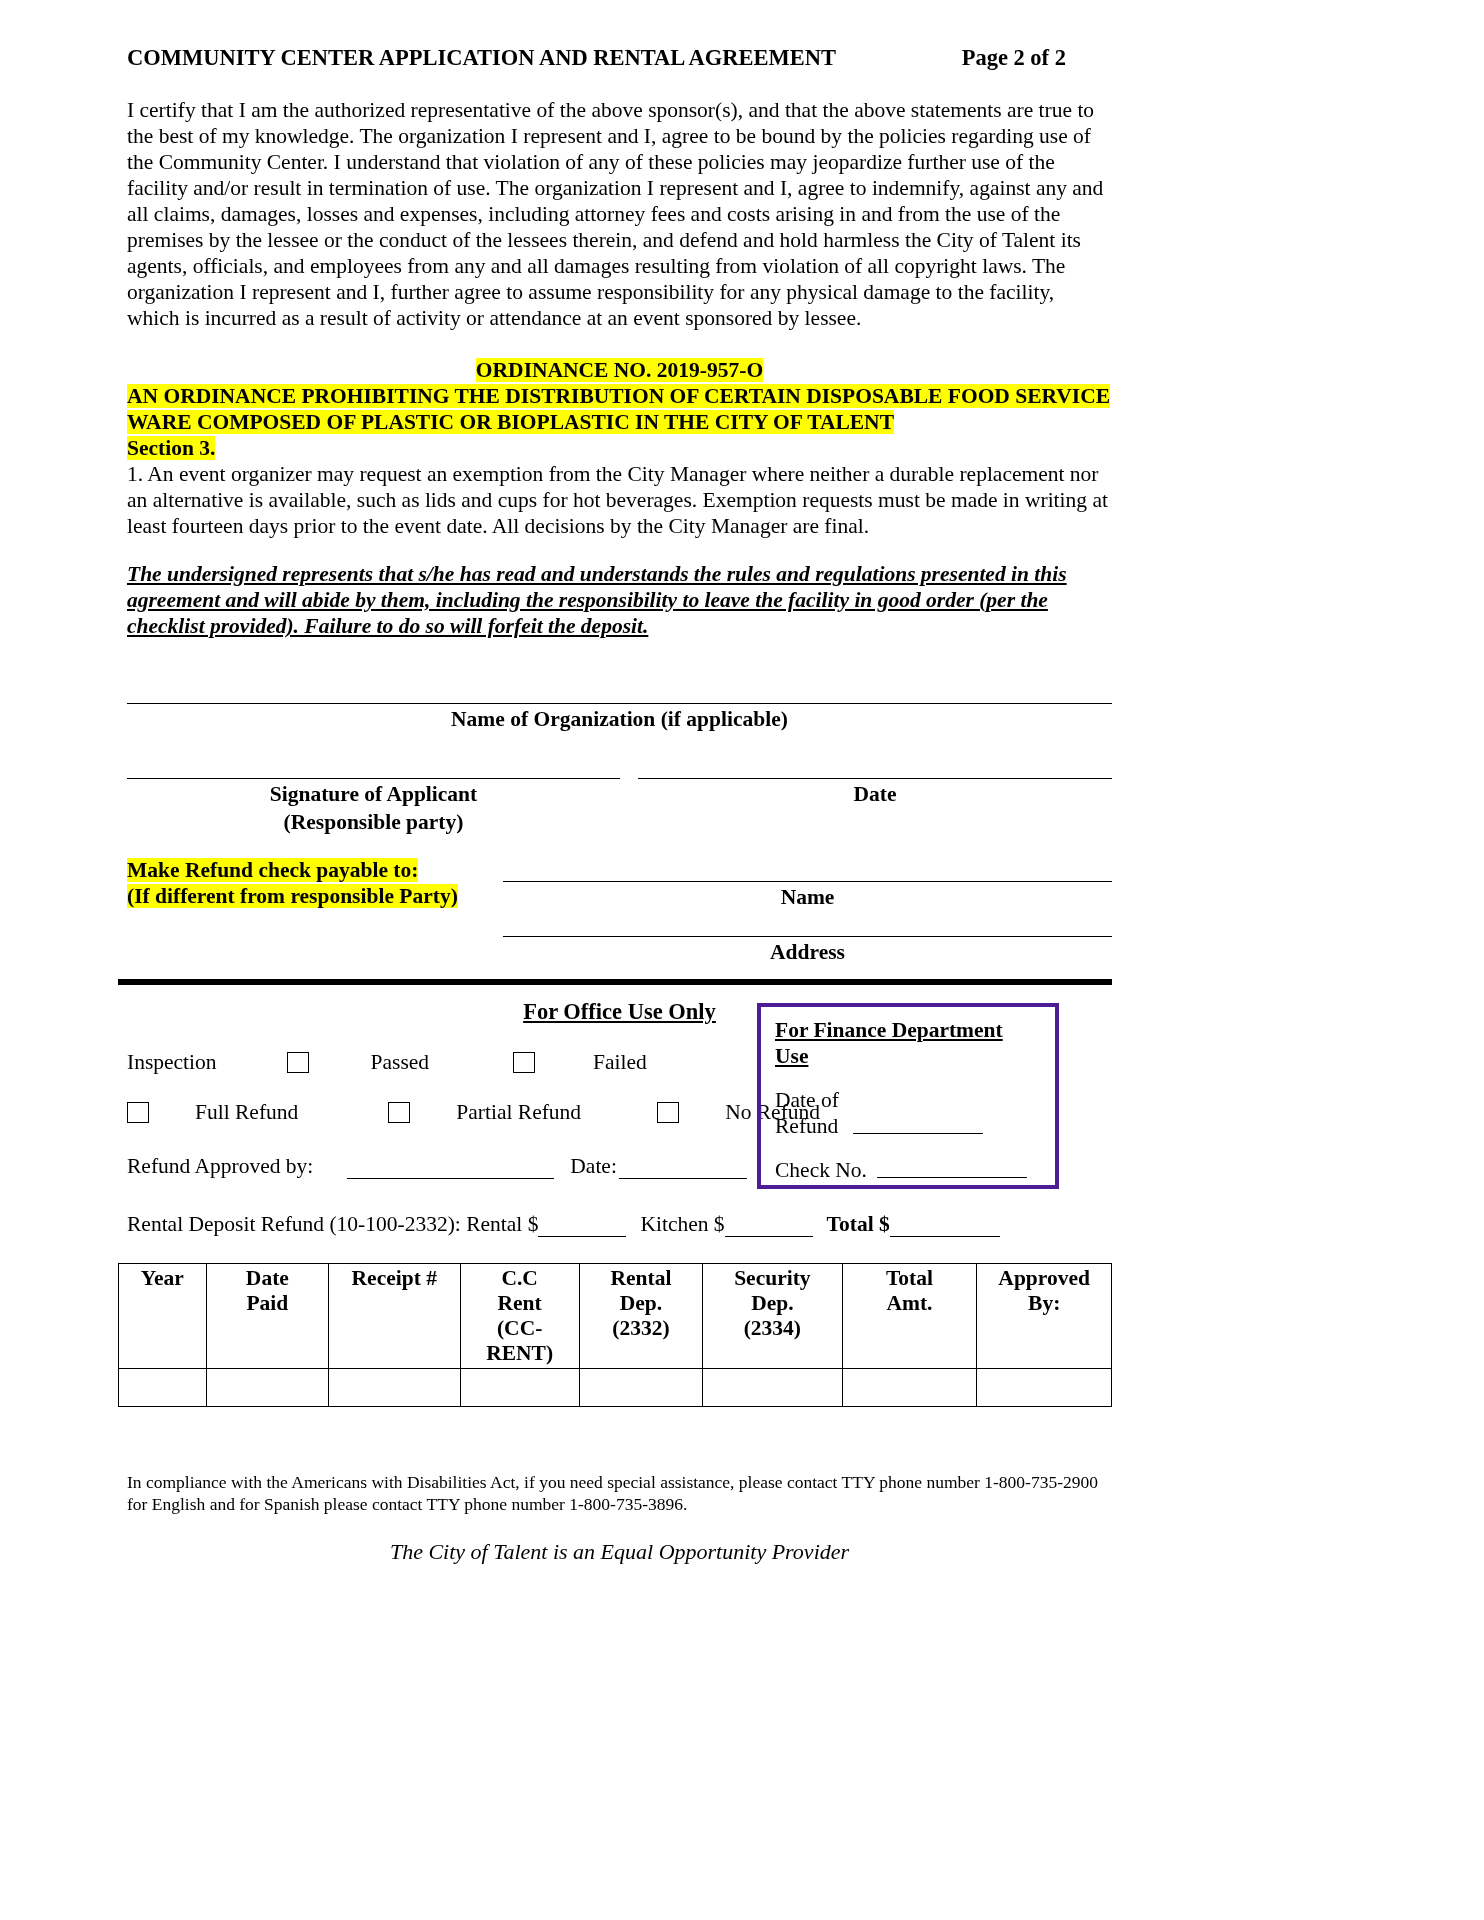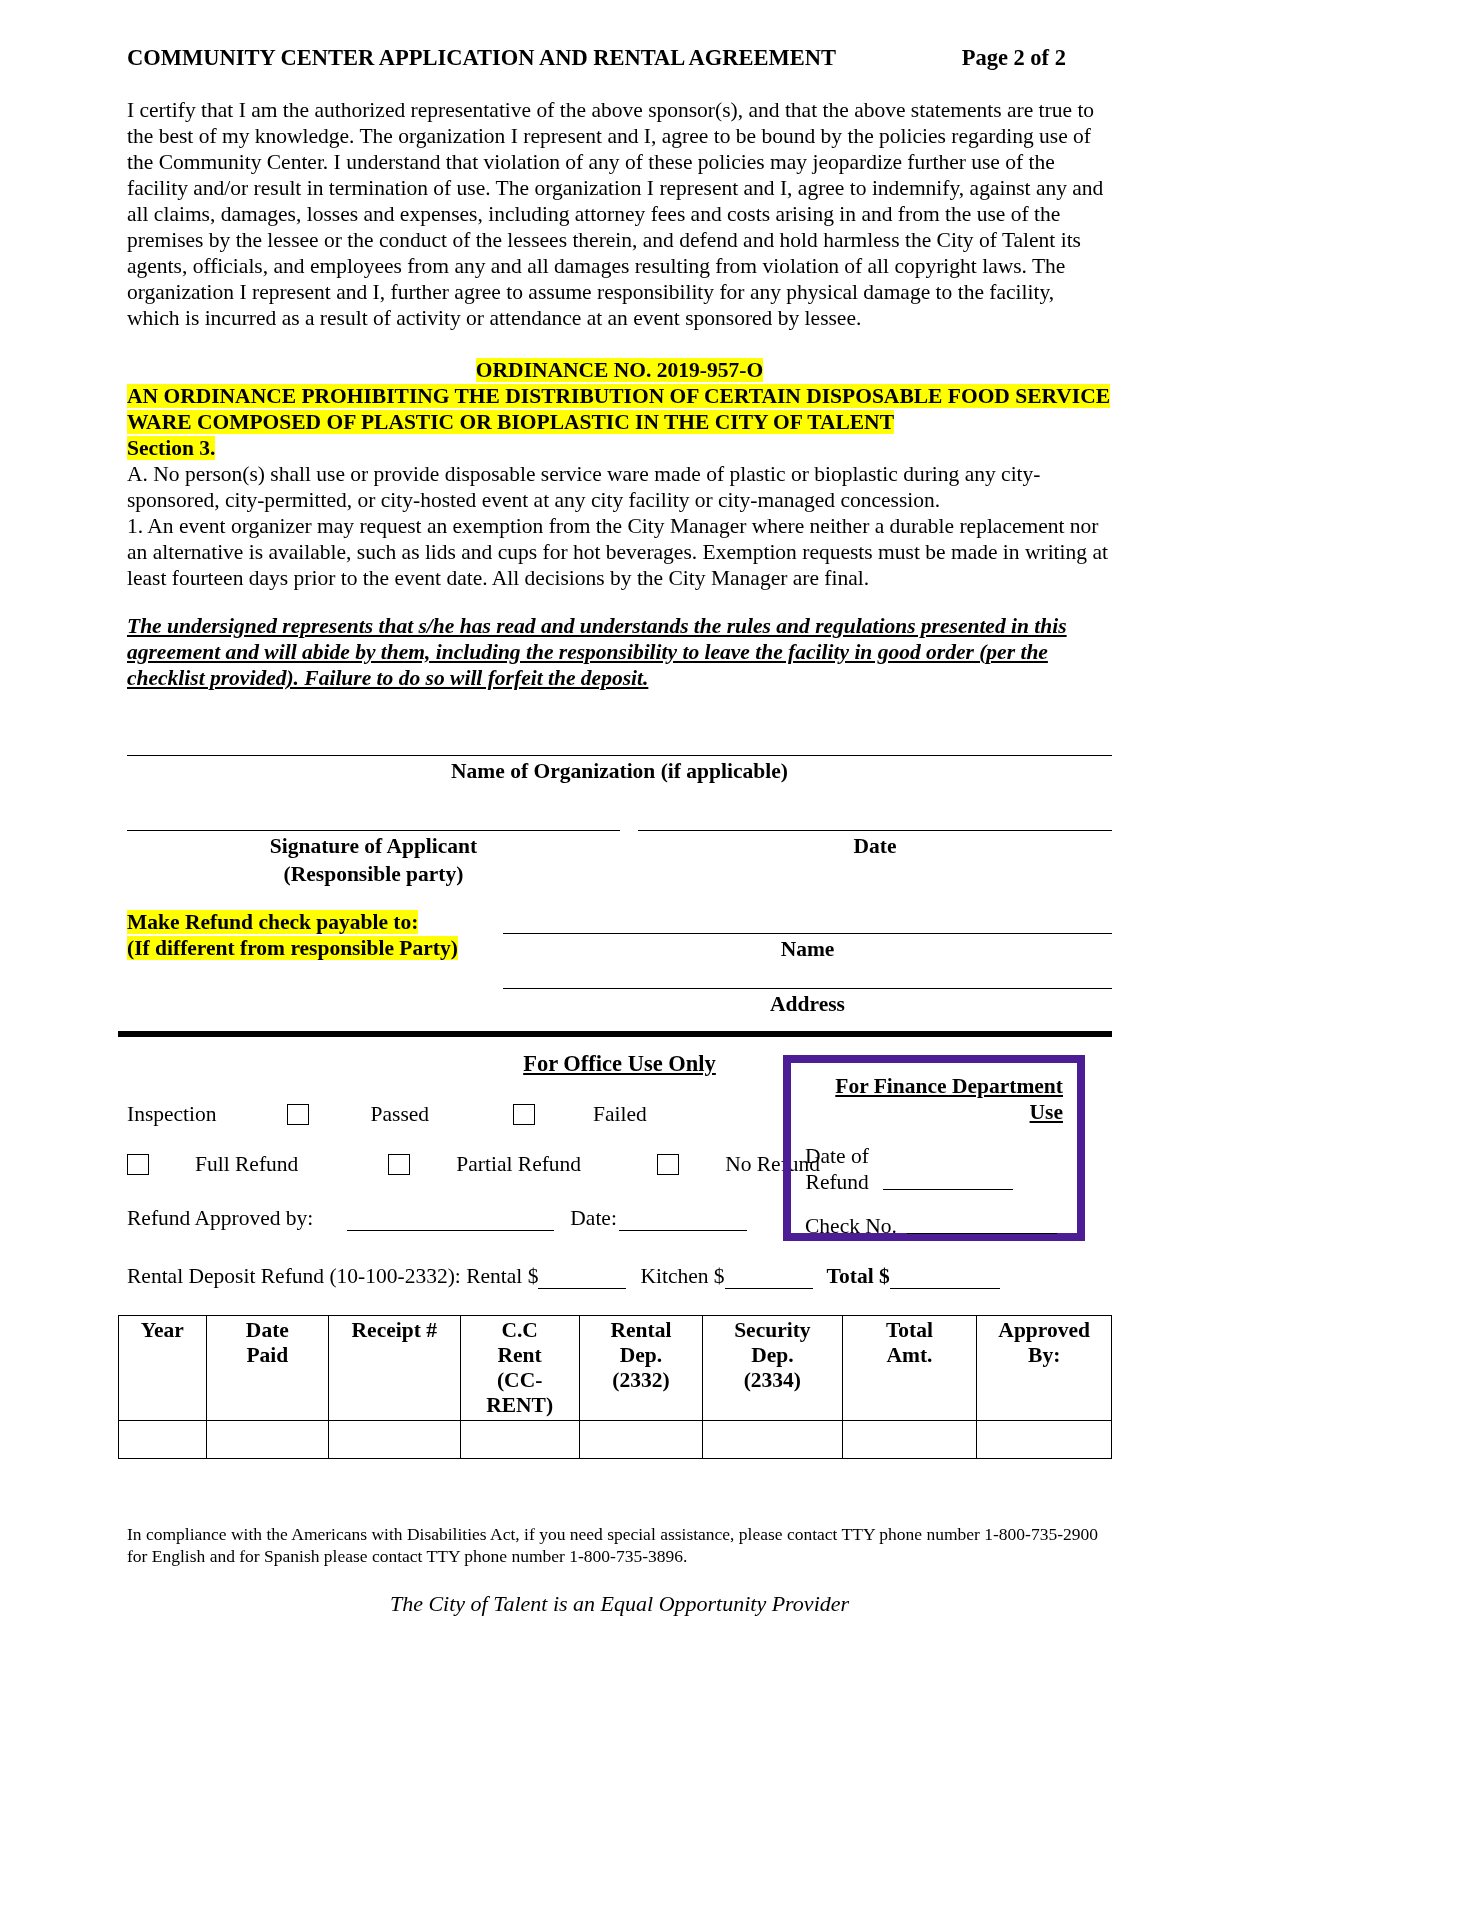--- a/index.html
+++ b/index.html
@@ -52,25 +52,24 @@
   .name-col .rule-line { margin-top: 24px; }
   .name-col .addr-line { margin-top: 26px; }
 
   .thick-rule { margin-top: 14px; margin-left: -9px; width: 994px; border-top: 6px solid #000; }
 
   .office-use { position: relative; margin-top: 14px; }
   .office-title-row { text-align: center; width: 985px; }
   .office-title { font-weight: bold; text-decoration: underline; font-size: 22.5px; }
 
   .finance-box {
-    position: absolute; left: 656px; top: 4px;
+    position: absolute; left: 630px; top: 4px;
     width: 302px; height: 186px;
-    border: 8px solid #4c1d95;
+    border: 4px solid #4c1d95;
     padding: 10px 14px;
-    text-align: right;
   }
   .finance-title { font-weight: bold; text-decoration: underline; }
   .finance-row { display: flex; align-items: flex-end; margin-top: 18px; }
   .finance-line { display: inline-block; border-bottom: 1.6px solid #000; height: 0; margin-bottom: 5px; }
   .w130 { width: 130px; margin-left: 14px; }
   .w150 { width: 150px; margin-left: 10px; }
 
   .check-row { display: flex; align-items: center; margin-top: 24px; gap: 44px; }
   .checkbox {
     display: inline-block; width: 22px; height: 21px;
@@ -117,21 +116,20 @@
     <div class="ordinance">
       <div class="ord-number-row">
         <span class="hl bold">ORDINANCE NO. 2019-957-O</span>
       </div>
       <div class="ord-heading">
         <span class="hl bold">AN ORDINANCE PROHIBITING THE DISTRIBUTION OF CERTAIN DISPOSABLE FOOD SERVICE WARE COMPOSED OF PLASTIC OR BIOPLASTIC IN THE CITY OF TALENT</span>
       </div>
       <div>
         <span class="hl bold">Section 3.</span>
       </div>
-      <p class="ord-clause">A. No person(s) shall use or provide disposable service ware made of plastic or bioplastic during any city-sponsored, city-permitted, or city-hosted event at any city facility or city-managed concession.</p>
       <p class="ord-clause">1. An event organizer may request an exemption from the City Manager where neither a durable replacement nor an alternative is available, such as lids and cups for hot beverages. Exemption requests must be made in writing at least fourteen days prior to the event date. All decisions by the City Manager are final.</p>
     </div>
 
     <p class="ack">The undersigned represents that s/he has read and understands the rules and regulations presented in this agreement and will abide by them, including the responsibility to leave the facility in good order (per the checklist provided). Failure to do so will forfeit the deposit.</p>
 
     <div class="sig-org">
       <div class="rule-line"></div>
       <div class="sig-label">Name of Organization (if applicable)</div>
     </div>
 

